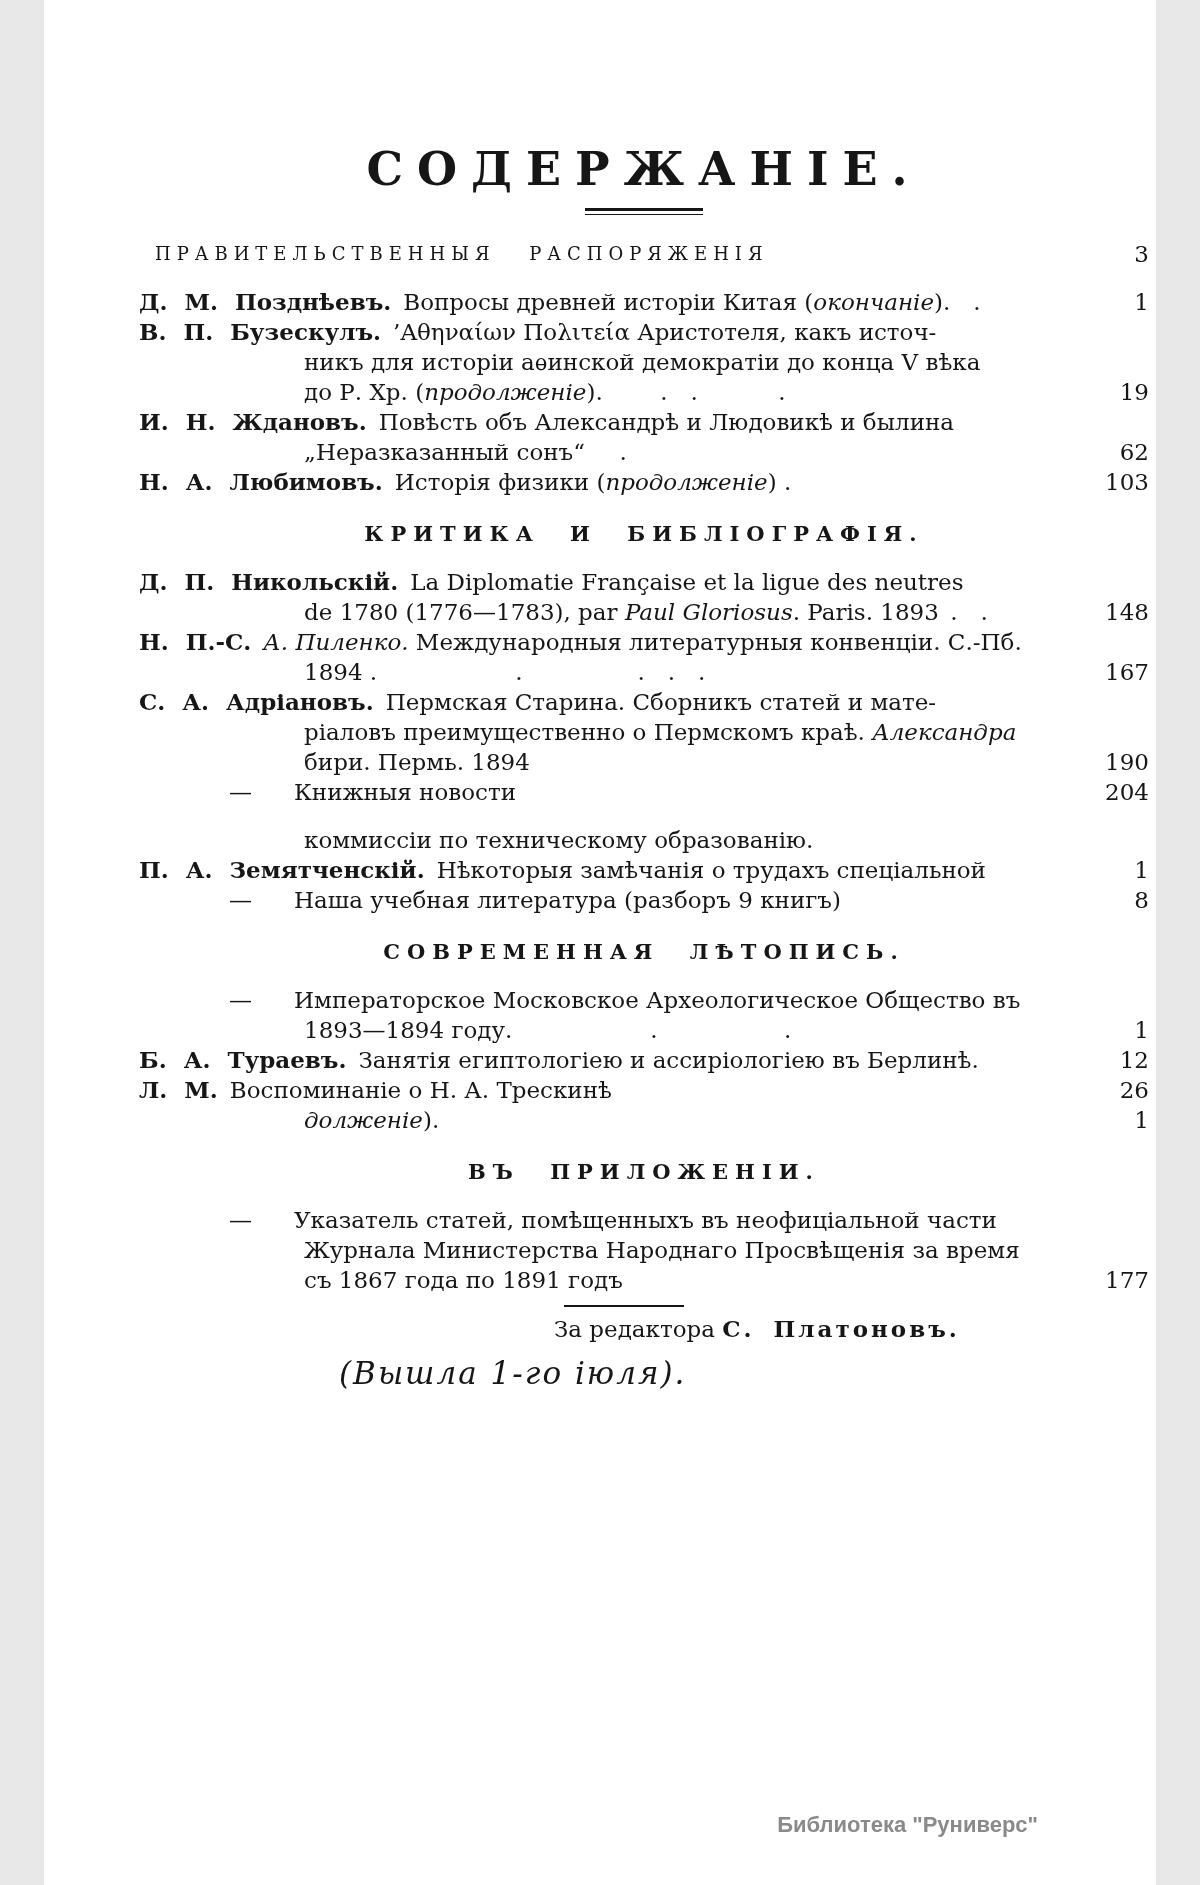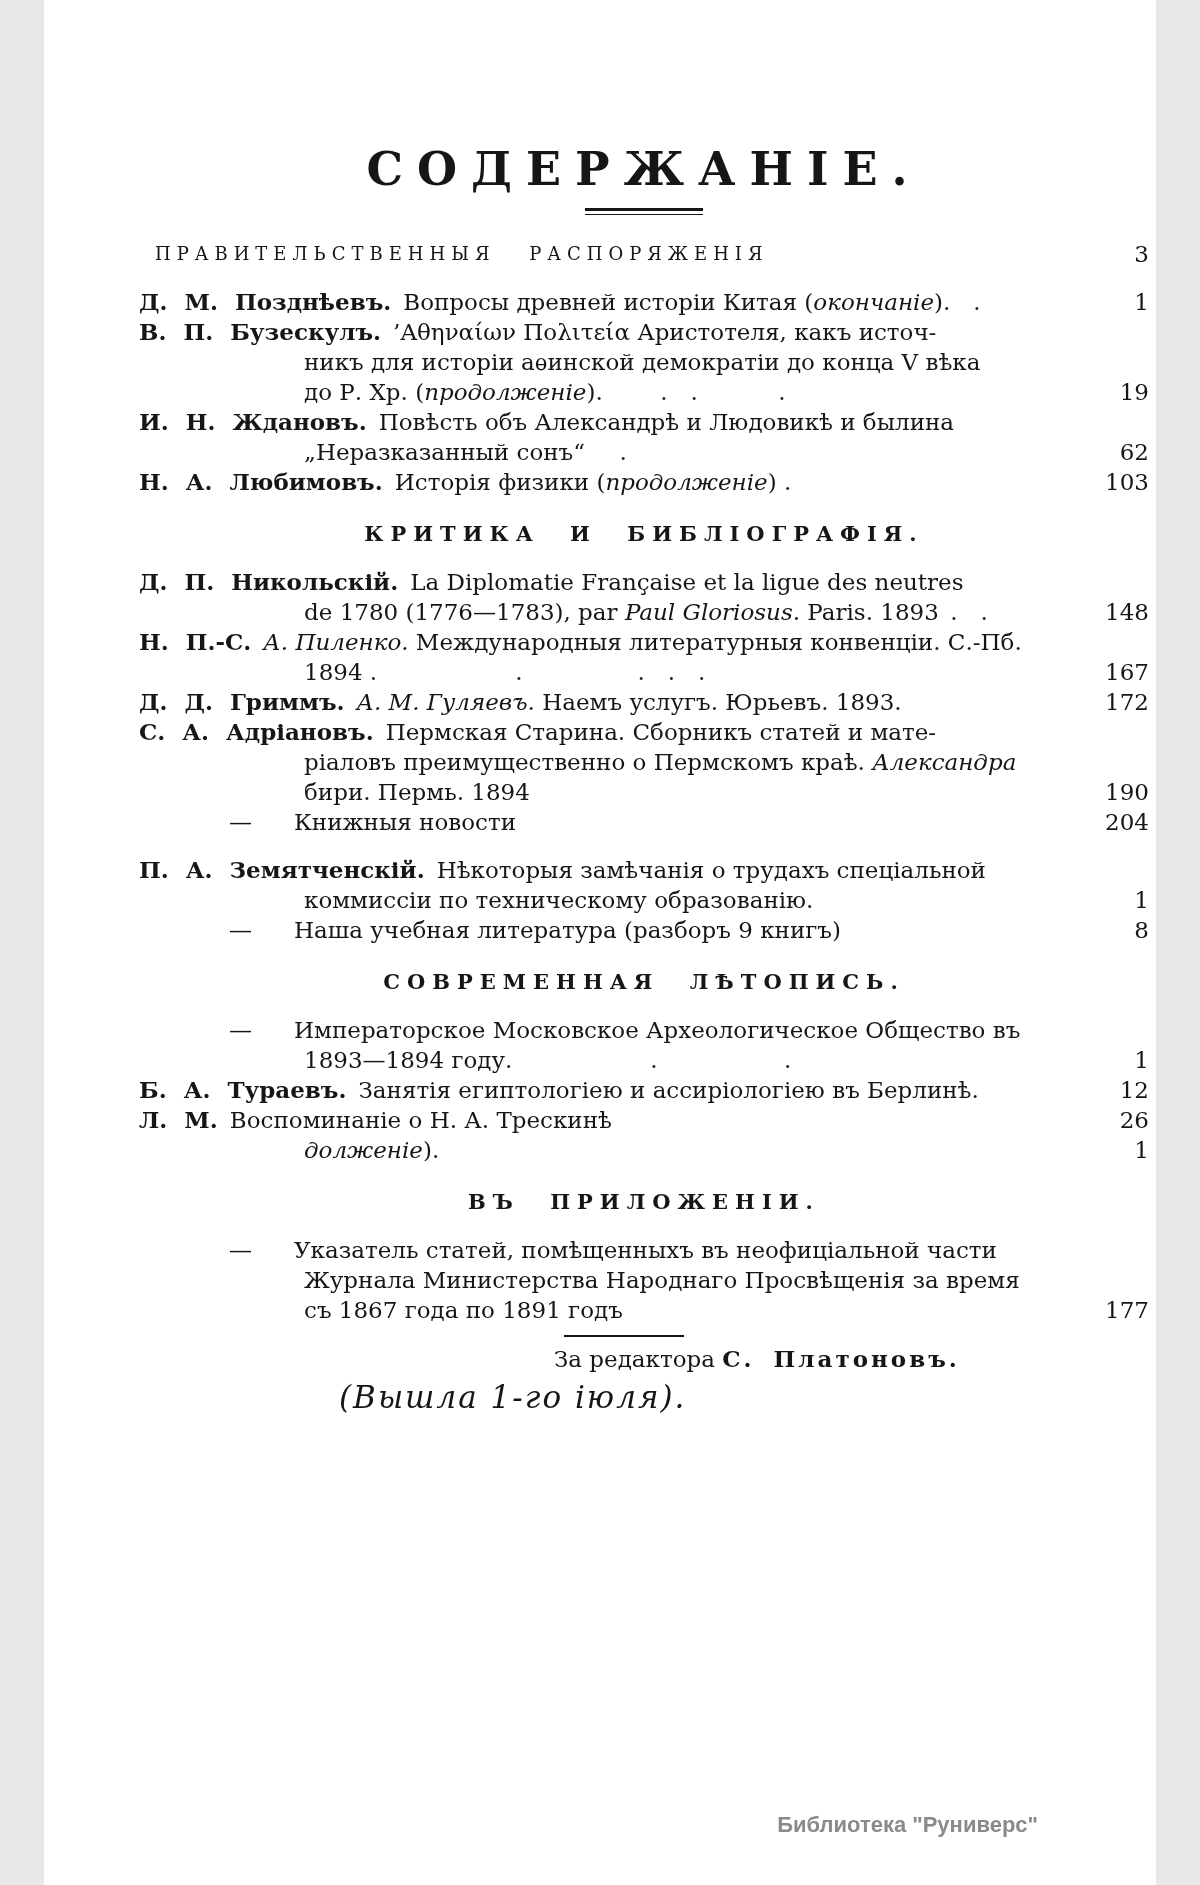--- a/index.html
+++ b/index.html
@@ -38,21 +38,21 @@
     text-align:center; font-weight:bold; font-size:21px;
     letter-spacing:7px; word-spacing:16px; line-height:30px;
     margin:22px 0 18px 0;
   }
 
   .footer-rule { width:120px; border-top:2px solid #161616; margin:10px 0 6px 425px; }
   .editor-line { font-size:23px; line-height:32px; padding-left:415px; white-space:nowrap; }
   .editor-name { font-weight:bold; letter-spacing:3px; word-spacing:8px; }
   .release-note {
     font-style:italic; font-size:31px; letter-spacing:2px;
-    padding-left:200px; margin-top:4px;
+    padding-left:200px; margin-top:10px;
   }
 
   .watermark {
     position:absolute; right:118px; top:1812px;
     color:#8a8a8a; font-family:"Liberation Sans", sans-serif;
     font-size:22px; font-weight:bold;
   }
 </style>
 </head>
 <body>
@@ -104,42 +104,36 @@
         </div>
         <div class="row entry">
           <div class="etext">
             <div class="line"><span class="author">Н. П.-С.</span><span class="it">А. Пиленко.</span><span> Международныя литературныя конвенціи. С.-Пб.</span></div>
             <div class="line cont"><span>1894 .      .     .  .  .</span></div>
           </div>
           <div class="page-num">167</div>
         </div>
         <div class="row entry">
           <div class="etext">
-            <div class="line"><span class="author">Д. Д. Гриммъ.</span><span class="it">А. М. Гуляевъ.</span><span> Наемъ услугъ. Юрьевъ. 1893.</span></div>
-          </div>
-          <div class="page-num">172</div>
-        </div>
-        <div class="row entry">
-          <div class="etext">
             <div class="line"><span class="author">С. А. Адріановъ.</span><span>Пермская Старина. Сборникъ статей и мате-</span></div>
             <div class="line cont"><span>ріаловъ преимущественно о Пермскомъ краѣ. </span><span class="it">Александра</span></div>
             <div class="line cont"><span>бири. Пермь. 1894</span></div>
           </div>
           <div class="page-num">190</div>
         </div>
         <div class="row entry">
           <div class="etext">
             <div class="line"><span class="author dash">—</span><span>Книжныя новости</span></div>
           </div>
           <div class="page-num">204</div>
         </div>
         <div class="row entry gap-before">
           <div class="etext">
+            <div class="line cont"><span>коммиссіи по техническому образованію.</span></div>
             <div class="line"><span class="author">П. А. Земятченскій.</span><span>Нѣкоторыя замѣчанія о трудахъ спеціальной</span></div>
-            <div class="line cont"><span>коммиссіи по техническому образованію.</span></div>
           </div>
           <div class="page-num">1</div>
         </div>
         <div class="row entry">
           <div class="etext">
             <div class="line"><span class="author dash">—</span><span>Наша учебная литература (разборъ 9 книгъ)</span></div>
           </div>
           <div class="page-num">8</div>
         </div>
         <div class="sec-header">СОВРЕМЕННАЯ ЛѢТОПИСЬ.</div>

